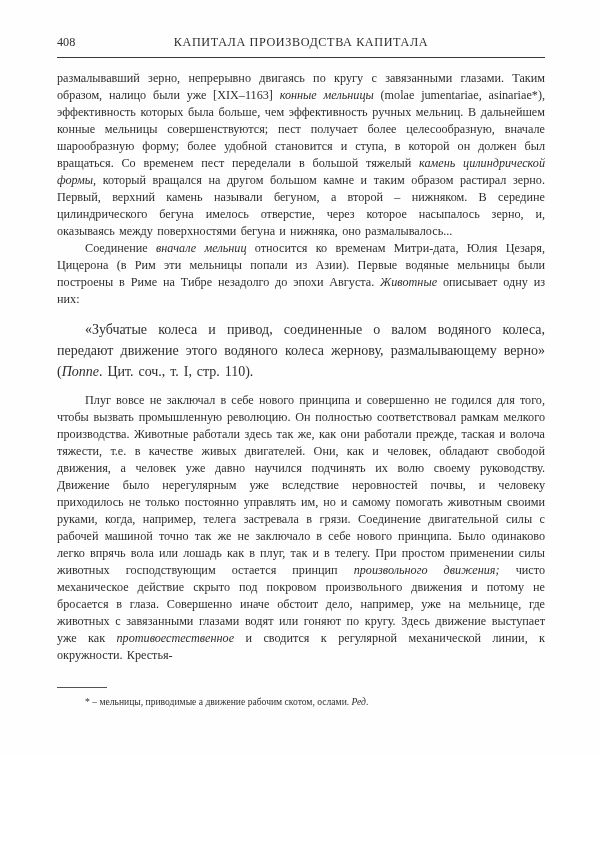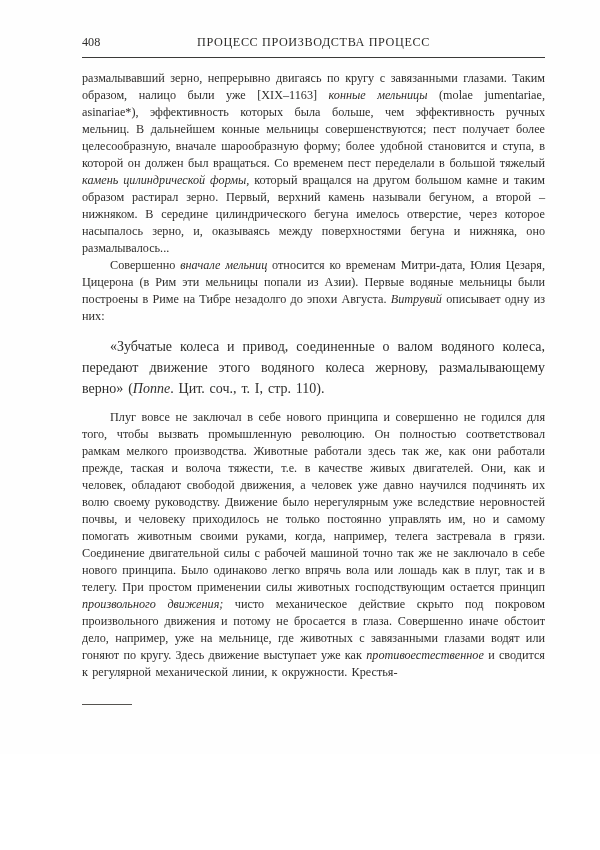--- a/index.html
+++ b/index.html
@@ -8,21 +8,21 @@
     background: #ffffff;
   }
   .page {
     position: relative;
     width: 600px;
     height: 754px;
     box-sizing: border-box;
     background: #fefefe;
     color: #2e2d2b;
     font-family: "Liberation Serif", "DejaVu Serif", serif;
-    padding: 34px 55px 0 82px;
+    padding: 34px 55px 0 57px;
     overflow: hidden;
   }
   .header {
     position: relative;
     height: 16px;
     padding-bottom: 7px;
     border-bottom: 1.3px solid #3b3a38;
     font-size: 12.2px;
     line-height: 16px;
   }
@@ -75,28 +75,29 @@
     text-align: left;
   }
 </style>
 </head>
 <body>
 
 <div class="page">
 
   <div class="header">
     <span class="page-number">408</span>
-    <div class="running-title">ПРОЦЕСС ПРОИЗВОДСТВА ПРОЦЕСС</div>
+    <div class="running-title">КАПИТАЛА ПРОИЗВОДСТВА КАПИТАЛА</div>
   </div>
 
   <p class="body-text first-para"><span>размалывавший зерно, непрерывно двигаясь по кругу с завязанными глазами. Таким образом, налицо были уже [XIX–1163] </span><em>конные мельницы</em><span> (molae jumentariae, asinariae*), эффективность которых была больше, чем эффективность ручных мельниц. В дальнейшем конные мельницы совершенствуются; пест получает более целесообразную, вначале шарообразную форму; более удобной становится и ступа, в которой он должен был вращаться. Со временем пест переделали в большой тяжелый </span><em>камень цилиндрической формы,</em><span> который вращался на другом большом камне и таким образом растирал зерно. Первый, верхний камень называли бегуном, а второй – нижняком. В середине цилиндрического бегуна имелось отверстие, через которое насыпалось зерно, и, оказываясь между поверхностями бегуна и нижняка, оно размалывалось...</span></p>
 
-  <p class="body-text indented"><span>Совершенно </span><em>вначале мельниц</em><span> относится ко временам Митри-дата, Юлия Цезаря, Цицерона (в Рим эти мельницы попали из Азии). Первые водяные мельницы были построены в Риме на Тибре незадолго до эпохи Августа. </span><em>Витрувий</em><span> описывает одну из них:</span></p>
+  <p class="body-text indented"><span>Соединение </span><em>вначале мельниц</em><span> относится ко временам Митри-дата, Юлия Цезаря, Цицерона (в Рим эти мельницы попали из Азии). Первые водяные мельницы были построены в Риме на Тибре незадолго до эпохи Августа. </span><em>Животные</em><span> описывает одну из них:</span></p>
 
   <p class="quote-block"><span>«Зубчатые колеса и привод, соединенные о валом водяного колеса, передают движение этого водяного колеса жернову, размалывающему верно» (</span><em>Поппе</em><span>. Цит. соч., т. I, стр. 110).</span></p>
 
   <p class="body-text indented"><span>Плуг вовсе не заключал в себе нового принципа и совершенно не годился для того, чтобы вызвать промышленную революцию. Он полностью соответствовал рамкам мелкого производства. Животные работали здесь так же, как они работали прежде, таская и волоча тяжести, т.е. в качестве живых двигателей. Они, как и человек, обладают свободой движения, а человек уже давно научился подчинять их волю своему руководству. Движение было нерегулярным уже вследствие неровностей почвы, и человеку приходилось не только постоянно управлять им, но и самому помогать животным своими руками, когда, например, телега застревала в грязи. Соединение двигательной силы с рабочей машиной точно так же не заключало в себе нового принципа. Было одинаково легко впрячь вола или лошадь как в плуг, так и в телегу. При простом применении силы животных господствующим остается принцип </span><em>произвольного движения;</em><span> чисто механическое действие скрыто под покровом произвольного движения и потому не бросается в глаза. Совершенно иначе обстоит дело, например, уже на мельнице, где животных с завязанными глазами водят или гоняют по кругу. Здесь движение выступает уже как </span><em>противоестественное</em><span> и сводится к регулярной механической линии, к окружности. Крестья-</span></p>
 
   <div class="footnote-area">
     <div class="footnote-separator"></div>
+    <p class="footnote"><span>* – мельницы, приводимые а движение рабочим скотом, ослами. </span><em>Ред</em><span>.</span></p>
   </div>
 
 </div>
 
 </body></html>

